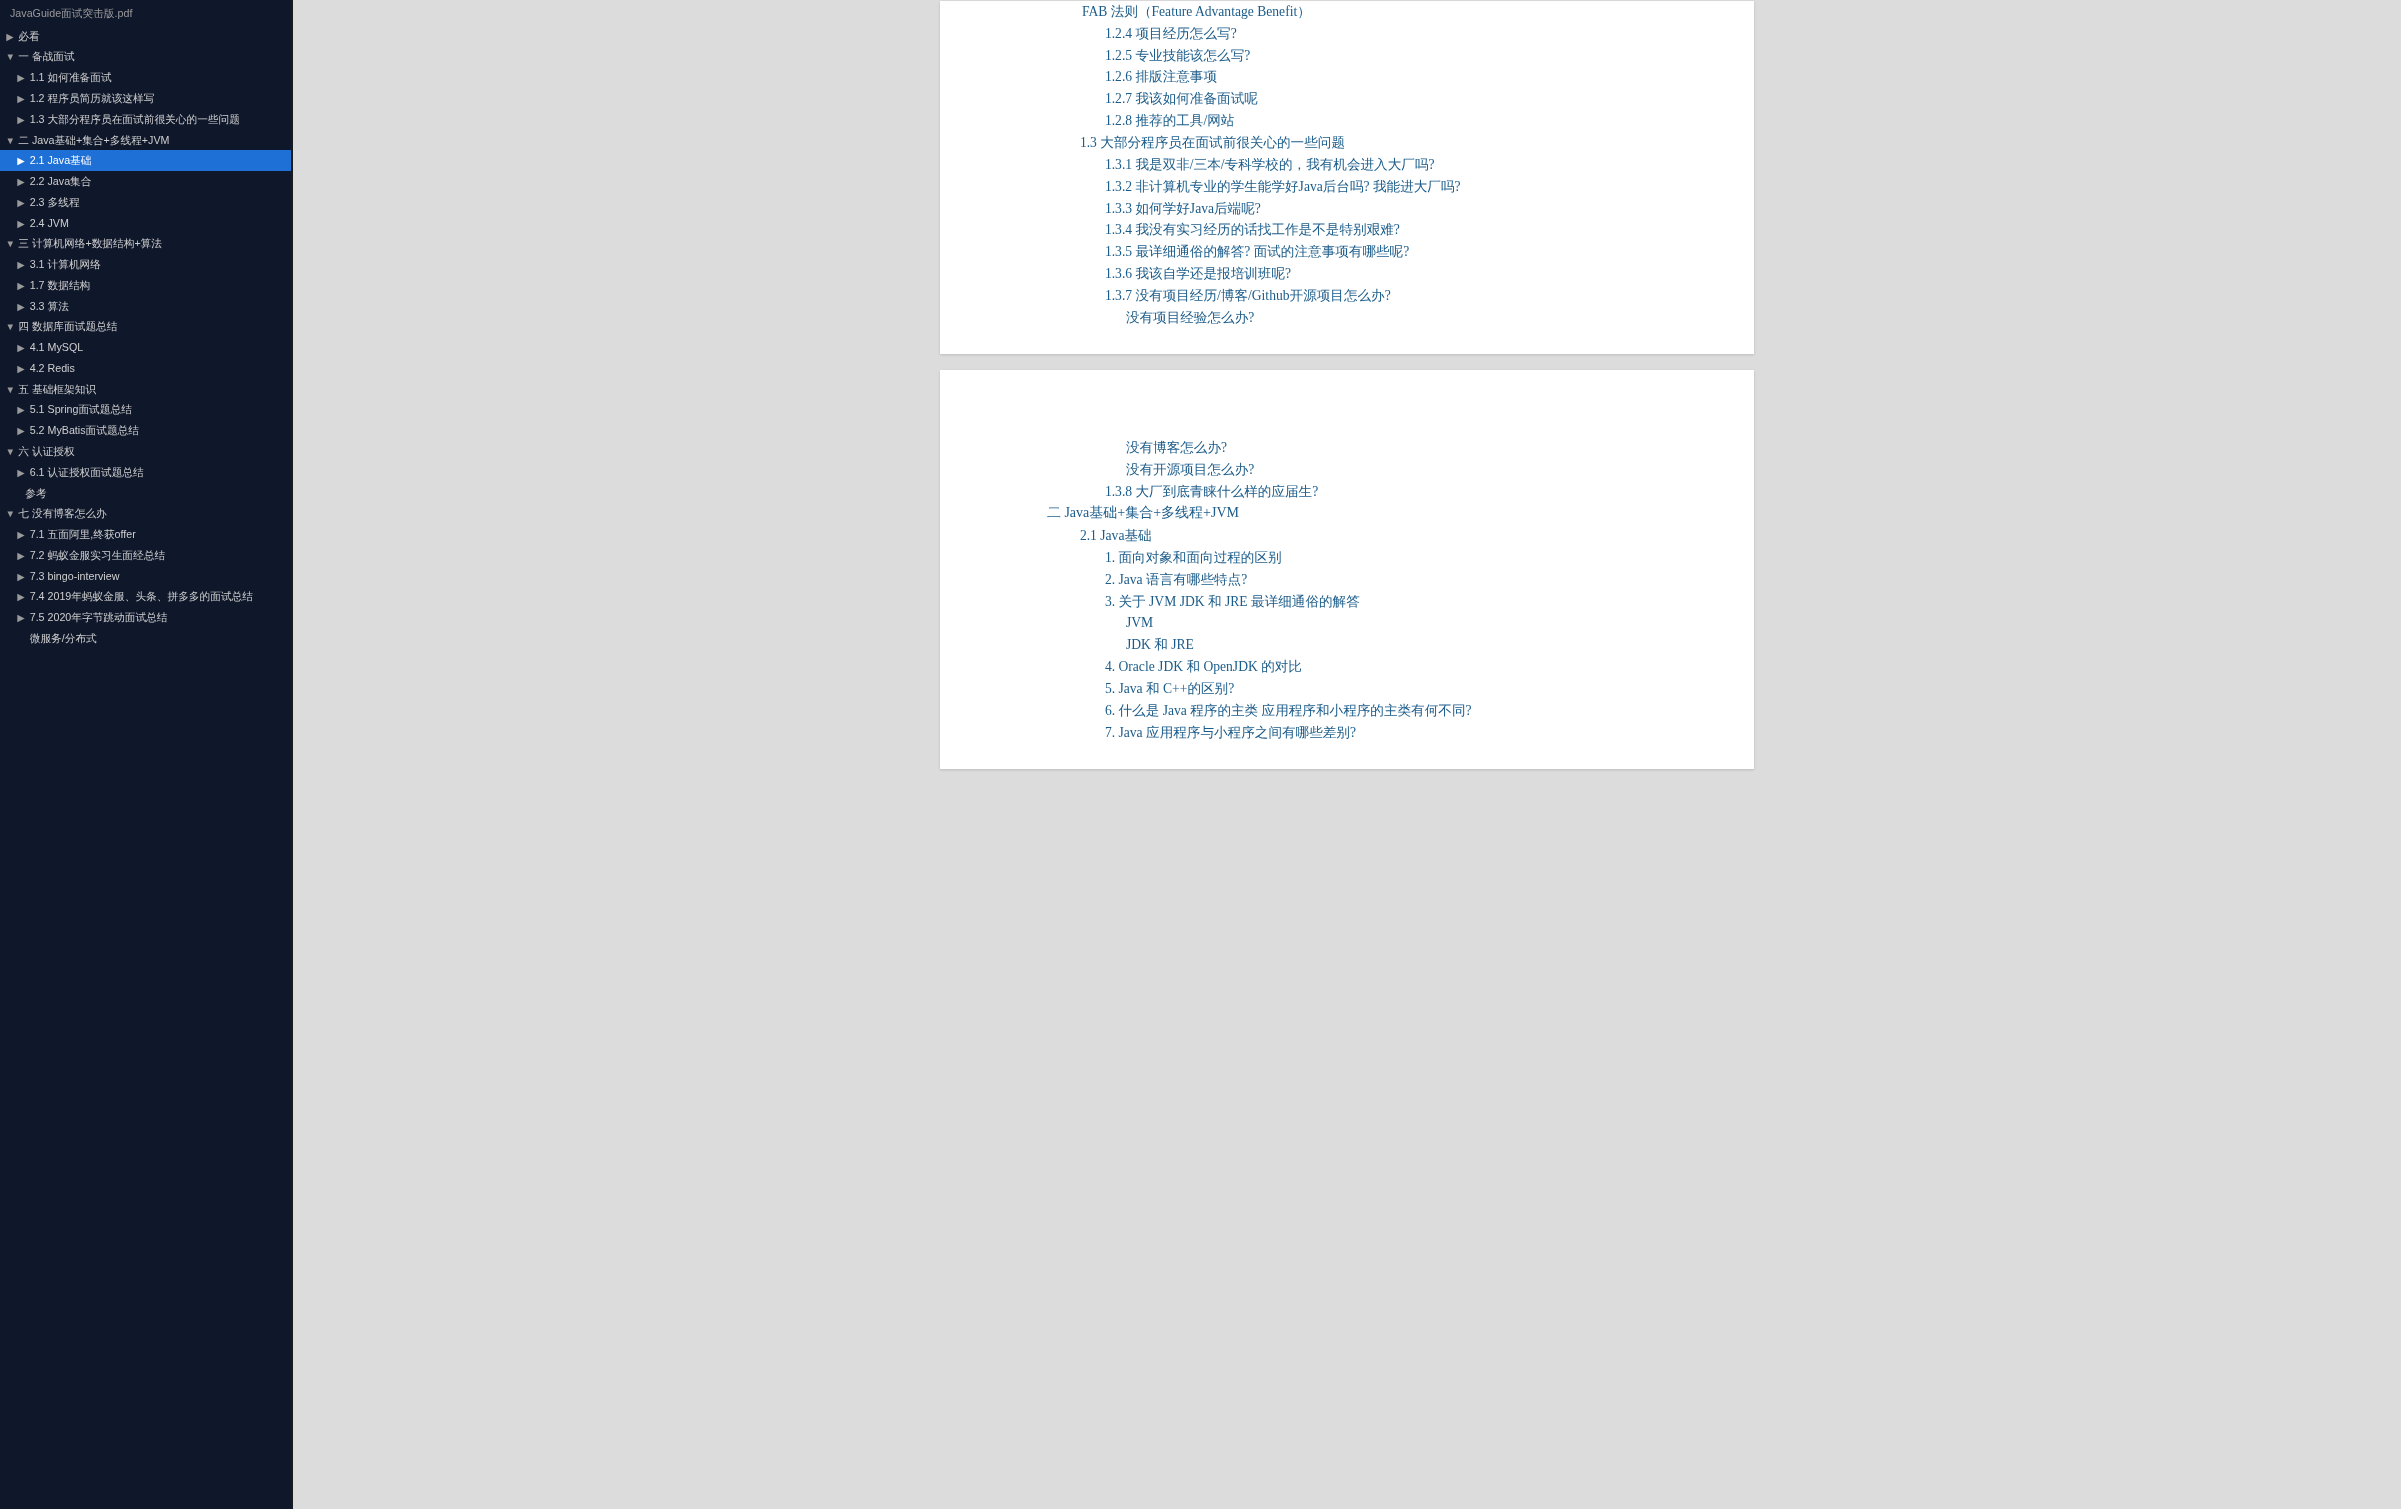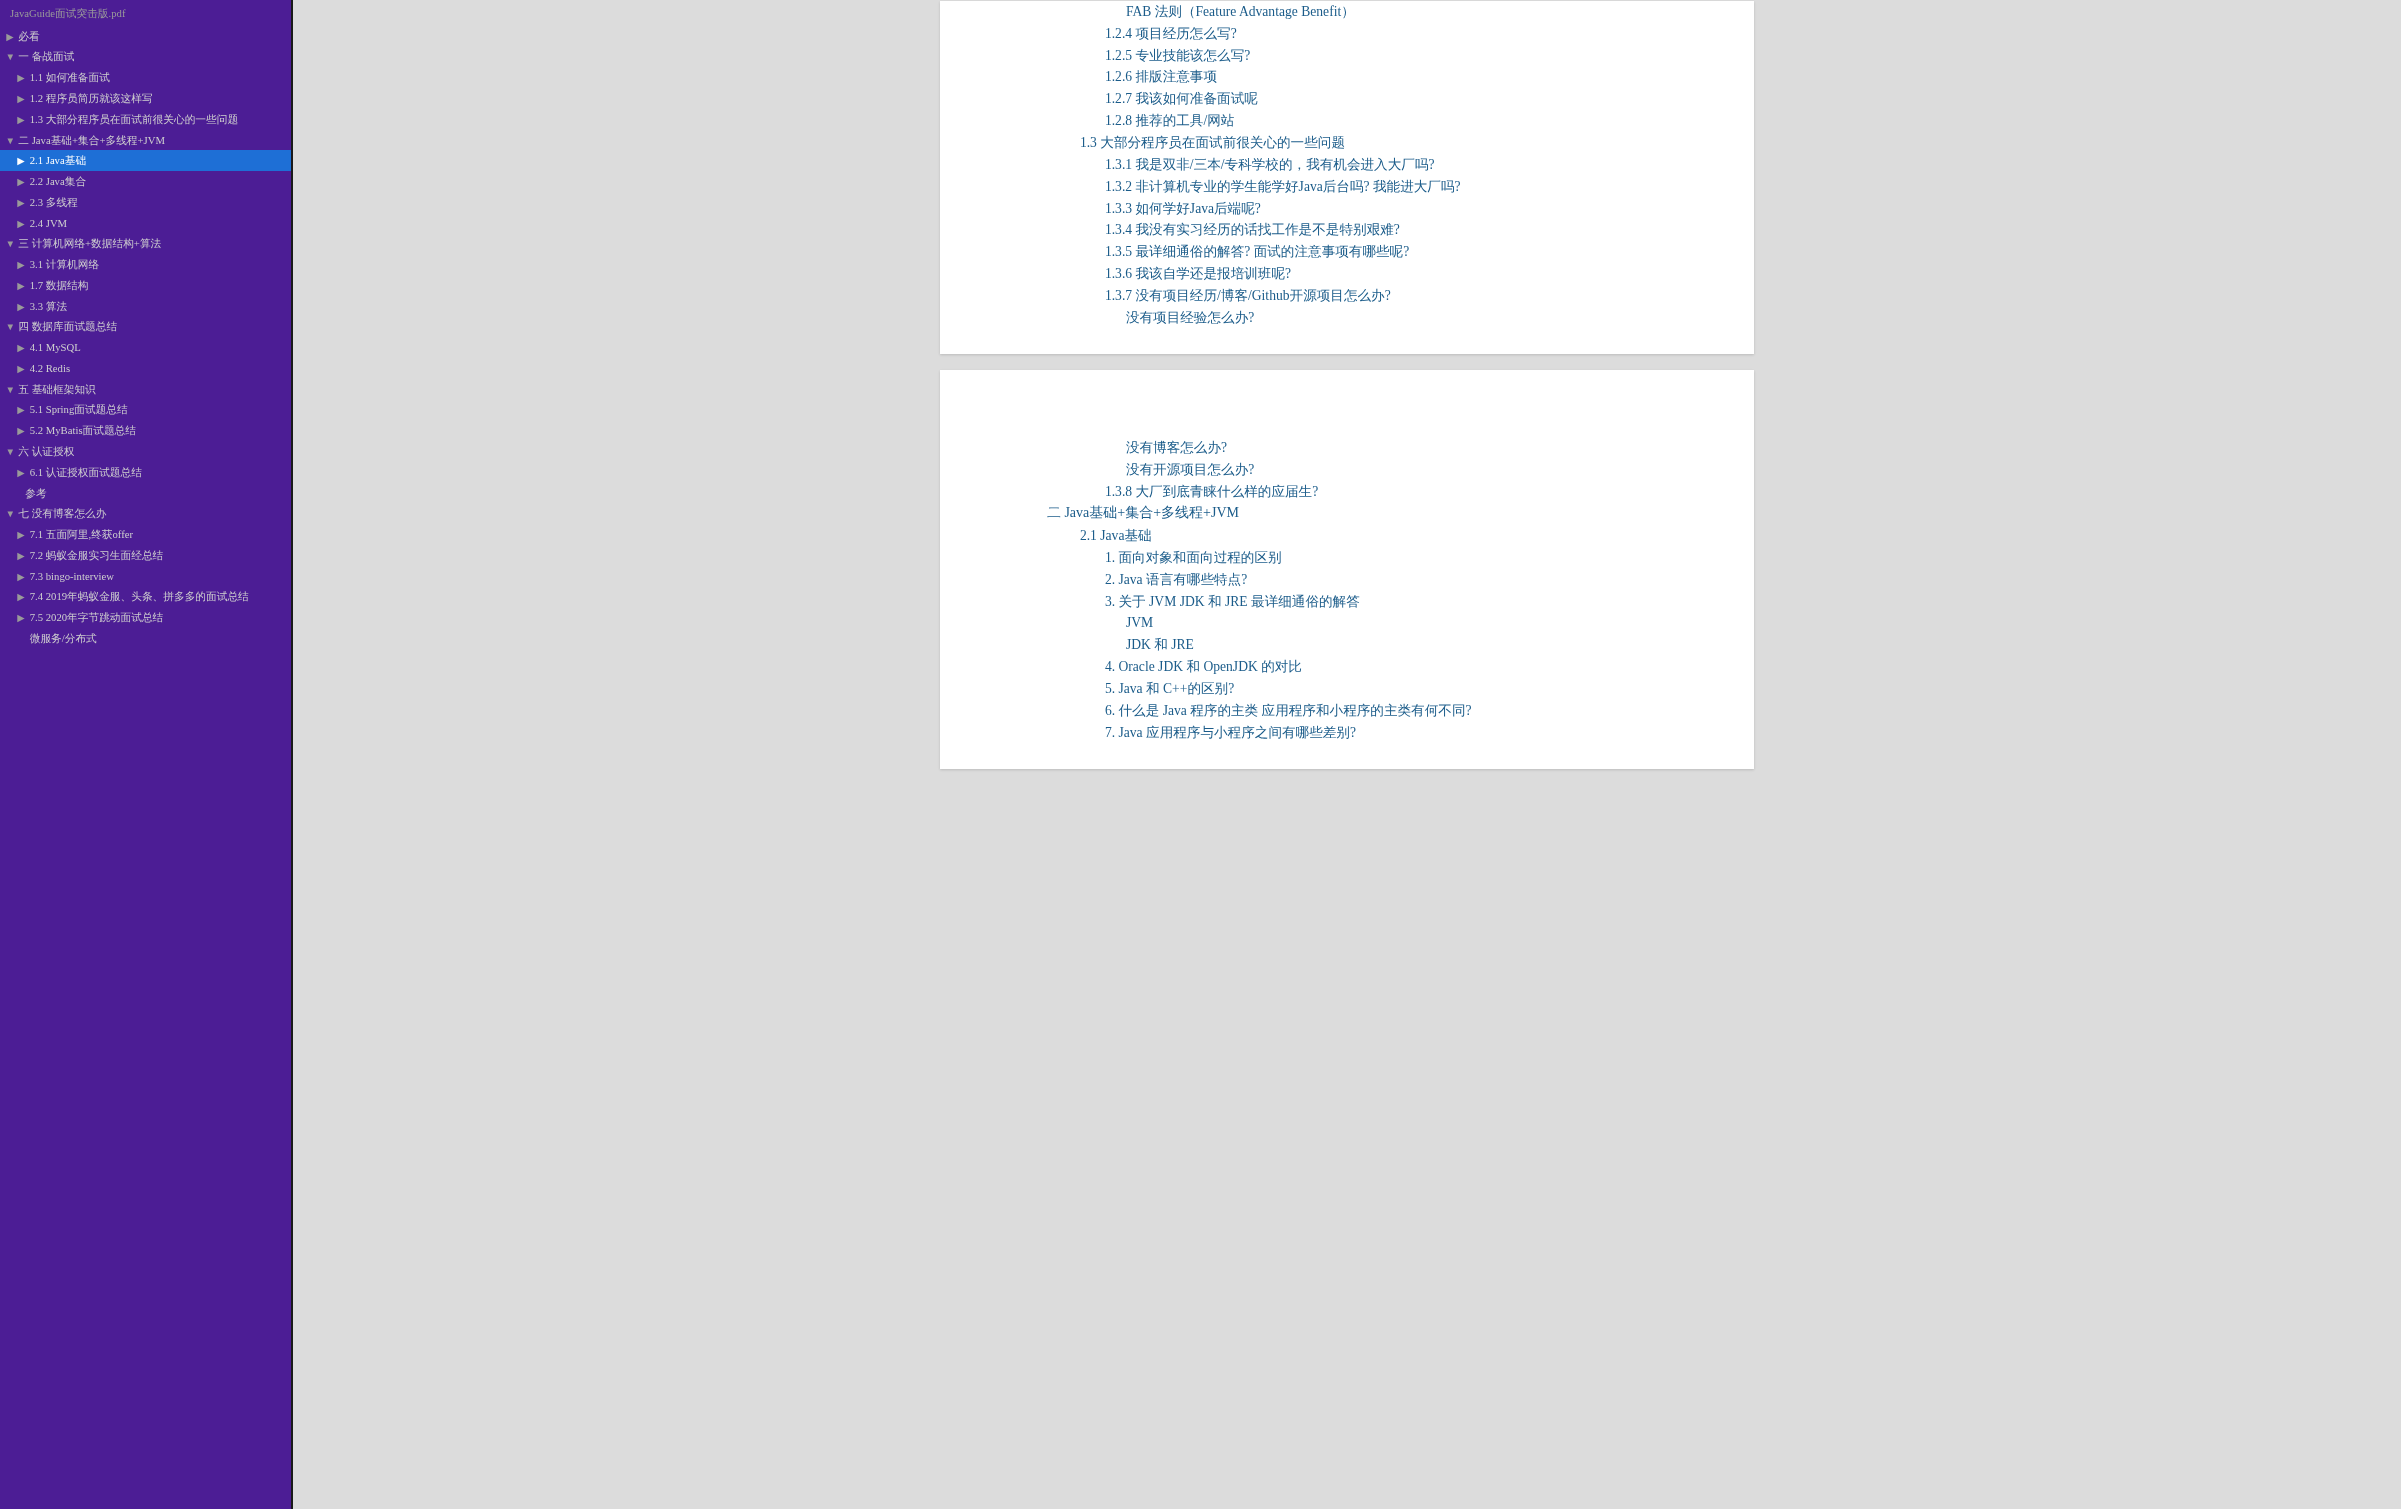--- a/index.html
+++ b/index.html
@@ -1,37 +1,37 @@
 <!DOCTYPE html>
 <html style="font-size:13px"><head>
 <meta charset="utf-8">
 <style>
 * { margin:0; padding:0; box-sizing:border-box; }
 html,body { width:100%; height:100%; font-family:-apple-system,"Helvetica Neue",Arial,sans-serif; overflow:hidden; }
 .app { display:flex; height:100vh; width:100vw; background:#e6e6e6; }
-.sidebar { width:292px; min-width:292px; background:#4c1d95; color:#cfcfcf; font-size:10.7px; overflow-y:auto; border-right:0.8px solid #1a1a1a;font-family:Liberation Serif, serif; }
+.sidebar { width:292px; min-width:292px; background:#0f172a; color:#cfcfcf; font-size:10.7px; overflow-y:auto; border-right:0.8px solid #1a1a1a; }
 .sidebar .file-title { padding:6.6px 10px 5px 10px; color:#9a9a9a; font-size:10.7px; }
 .sidebar ul { list-style:none; }
 .sidebar li { white-space:nowrap; }
 .row { display:flex; align-items:center; padding:2.1px 0 2.1px 5px; cursor:pointer; line-height:1.55; }
 .row.selected { background:#1e6fd6; color:#fff; }
 .disclosure { width:10px; text-align:center; color:#9a9a9a; margin-right:3.3px; transform:scale(0.9); display:inline-block;}
 .row.selected .disclosure { color:#fff; }
 .lvl0 { padding-left:5px; }
 .lvl1 { padding-left:16.4px; }
 .lvl2 { padding-left:12px; }
 .main { flex:1; overflow-y:auto; background:#dcdcdc; }
 .page { background:#fff; width:814px; margin:0 auto 16.4px auto; padding:25px 49px 25px 107px; box-shadow:0 0.8px 2.5px rgba(0,0,0,0.15); }
 .page.first { padding-top:0; }
 .toc-line { font-family:Georgia,'Times New Roman',serif; color:#1b5c8a; margin:0.8px 0; line-height:1.55; font-size:13.6px; }
 .toc-l1 { margin-left:0; font-size:14px;}
 .toc-l2 { margin-left:33px; }
 .toc-l3 { margin-left:58px; }
 .toc-l4 { margin-left:79px; }
-.toc-l5 { margin-left:79px; }
+.toc-l5 { margin-left:35px; }
 .resizer { width:0.8px; background:#1a1a1a; cursor:col-resize;}
 </style>
 </head>
 <body>
 
 <div class="app">
   <div class="sidebar">
     <div class="file-title">JavaGuide面试突击版.pdf</div>
     <ul id="sidebar-list">
         <li>

